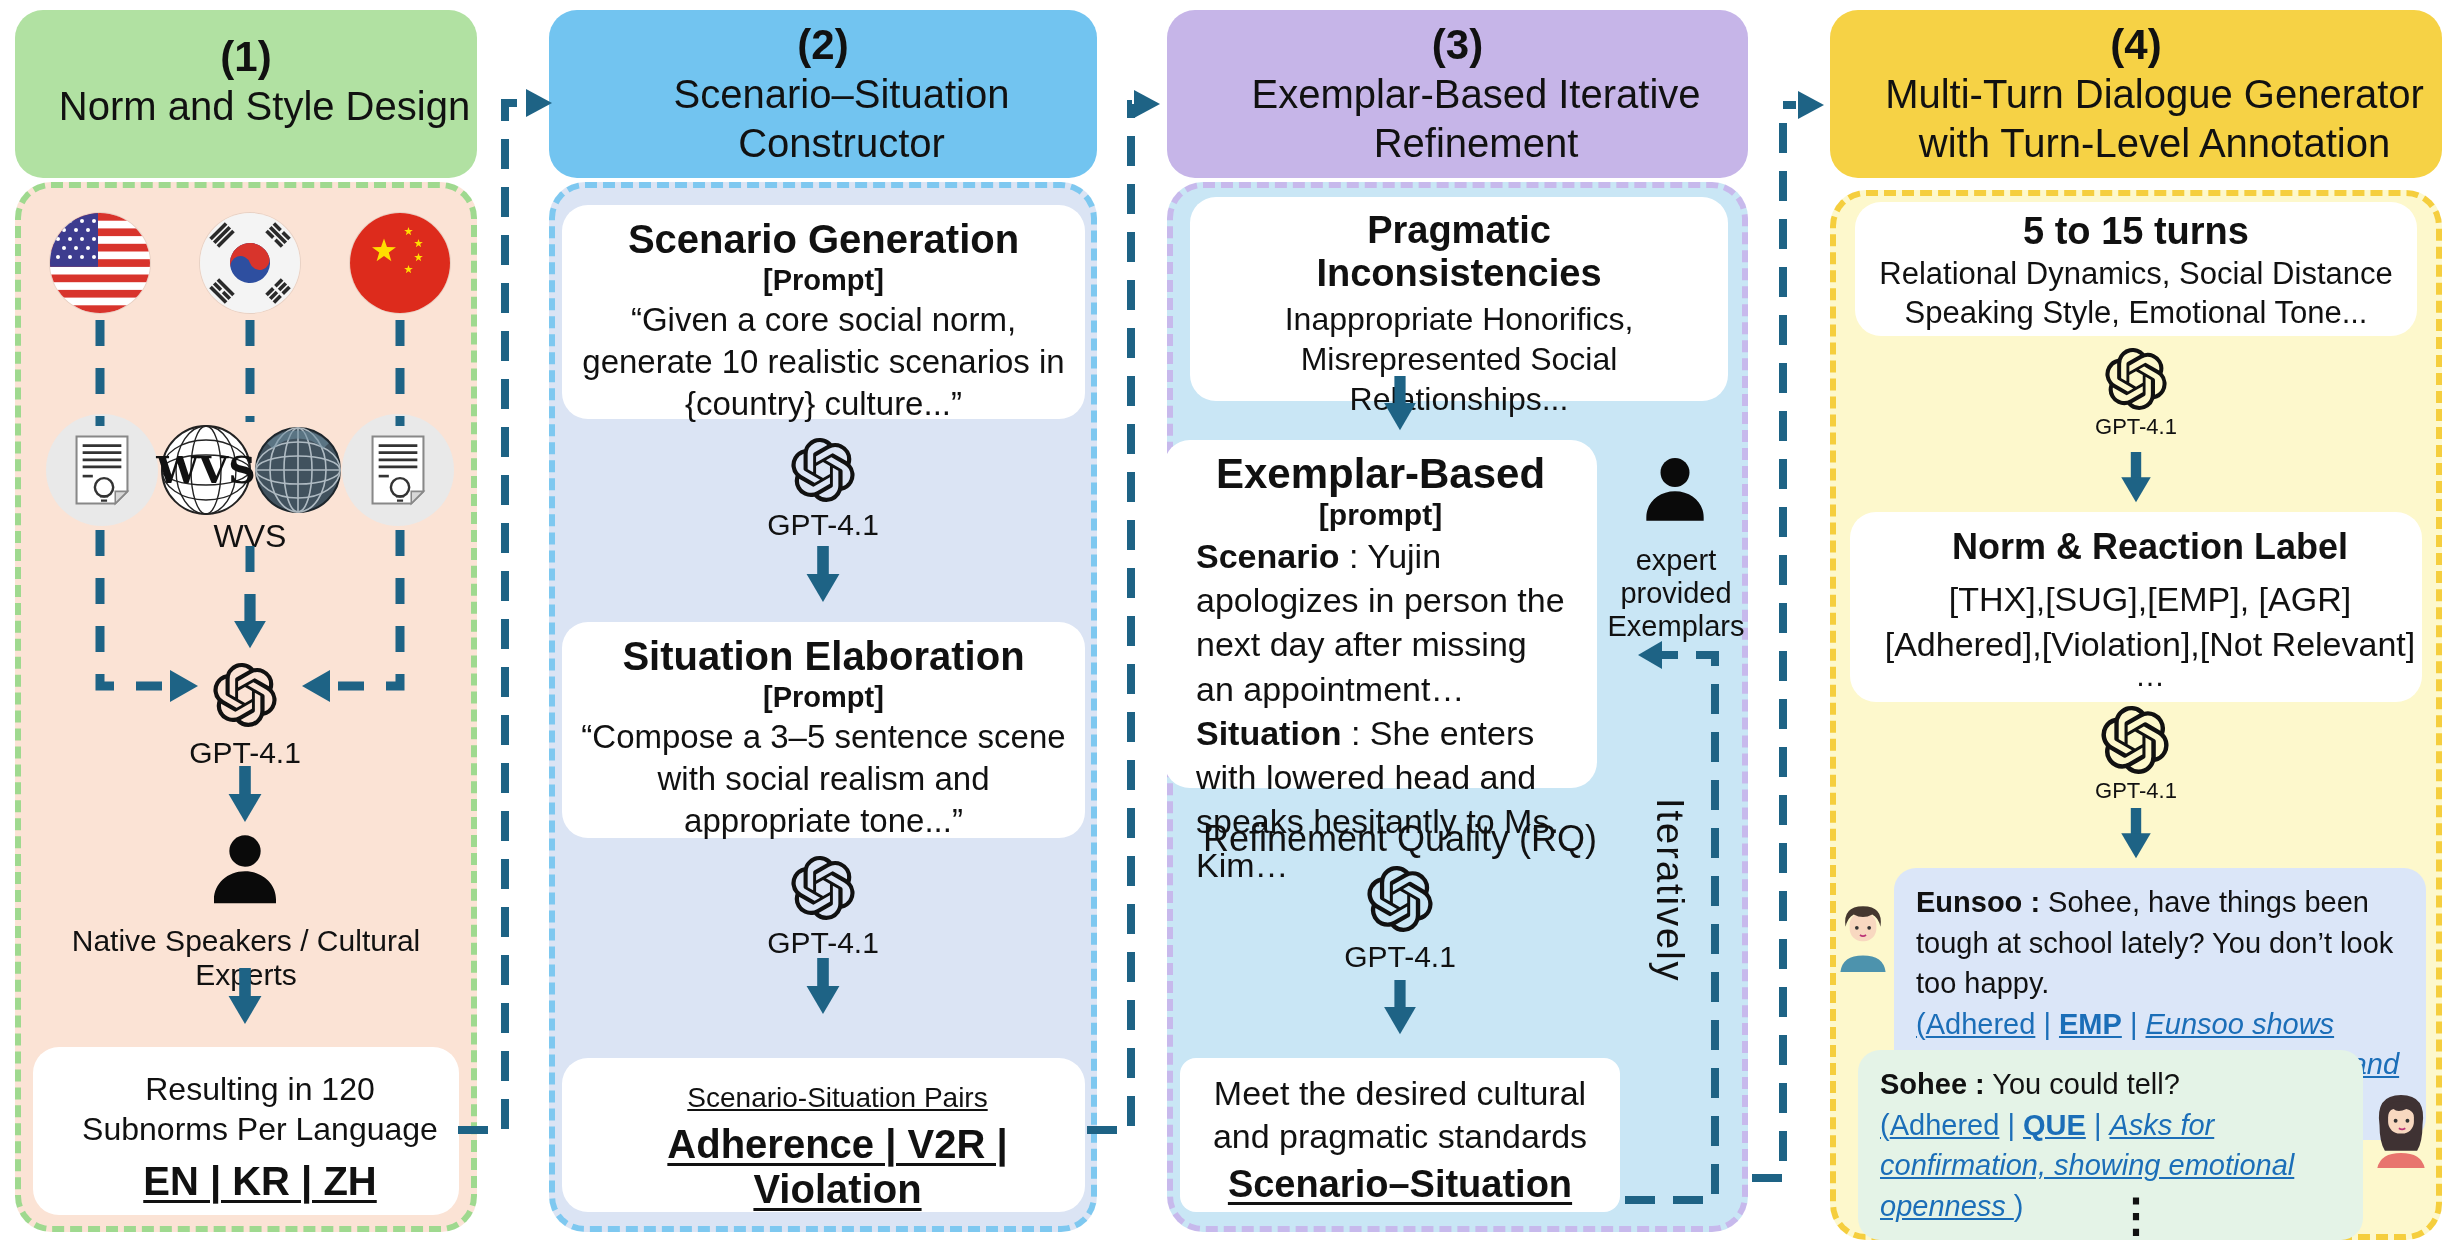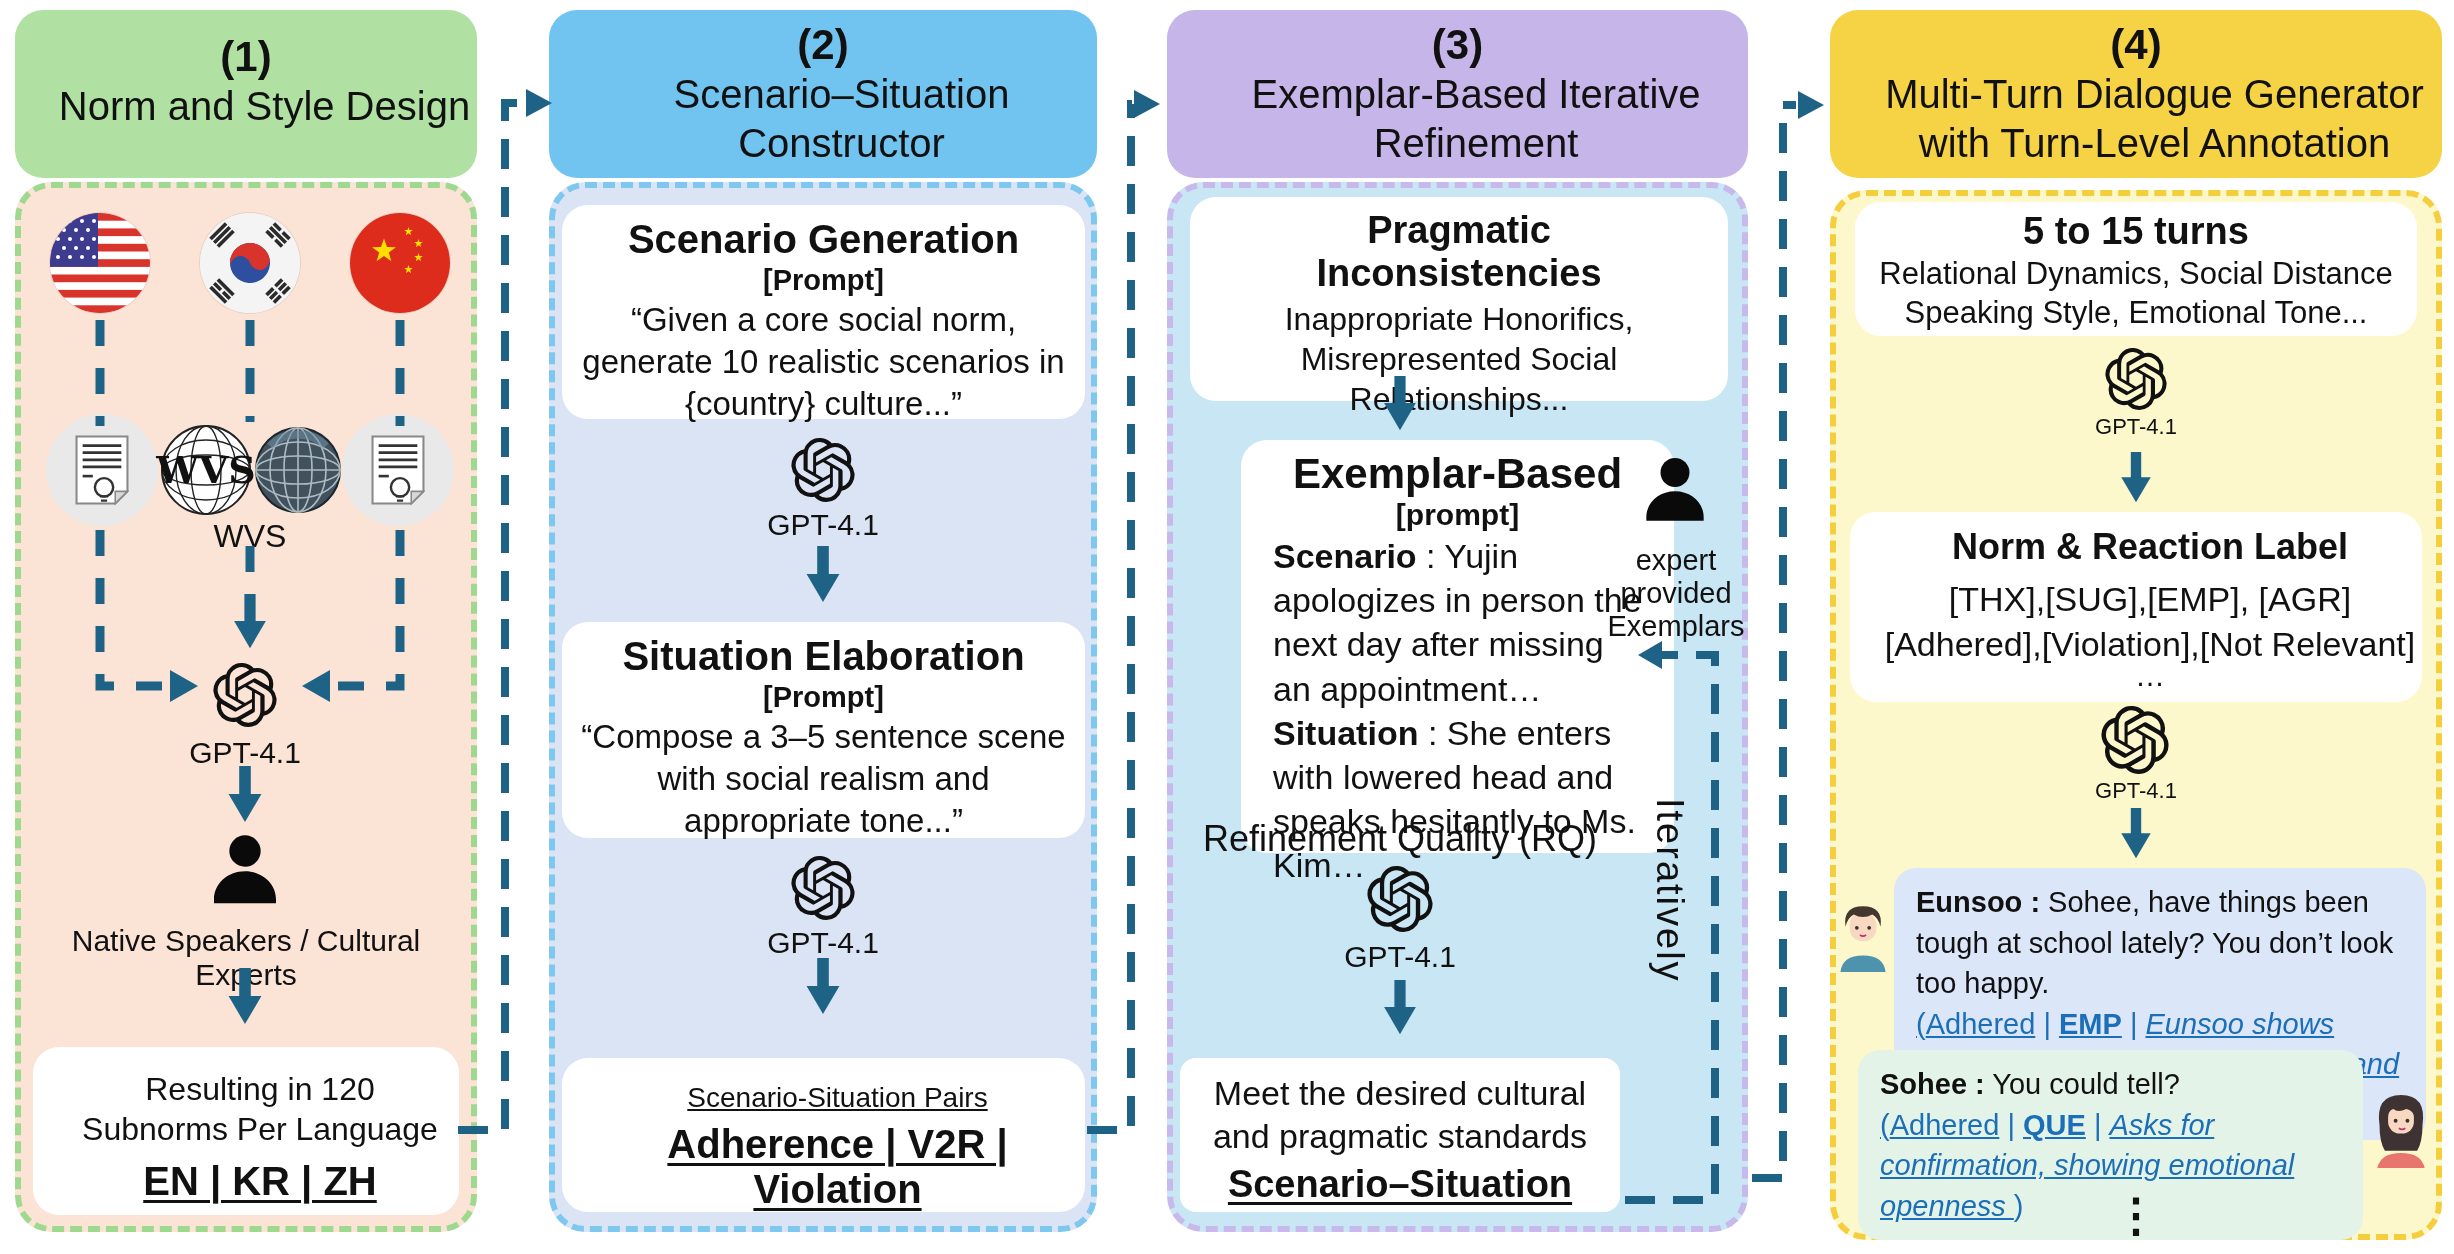--- a/index.html
+++ b/index.html
@@ -255,21 +255,21 @@
     <div class="hnum">(3)</div>
     <div class="htitle">Exemplar-Based Iterative Refinement</div>
   </div>
   <div class="colbody" style="left:1167px;width:581px;background:#c9e6f5;border-color:#c7b9ec;"></div>
 
   <div class="wbox" style="left:1190px;top:197px;width:538px;height:204px;padding:12px 35px;">
     <div style="font-size:38px;font-weight:bold;">Pragmatic Inconsistencies</div>
     <div style="font-size:32px;line-height:1.25;margin-top:4px;">Inappropriate Honorifics, Misrepresented Social Relationships...</div>
   </div>
 
-  <div class="wbox" style="left:1241px;top:440px;width:433px;height:413px;padding:10px 32px;">
+  <div class="wbox" style="left:1164px;top:440px;width:433px;height:348px;padding:10px 32px;">
     <div style="font-size:42px;font-weight:bold;">Exemplar-Based</div>
     <div style="font-size:30px;font-weight:bold;">[prompt]</div>
     <div style="font-size:34px;line-height:1.3;text-align:left;margin-top:2px;">
       <span class="b">Scenario</span><span> : Yujin apologizes in person the next day after missing an appointment…</span><br>
       <span class="b">Situation</span><span> : She enters with lowered head and speaks hesitantly to Ms. Kim…</span>
     </div>
   </div>
 
   <div class="abs" style="left:1638px;top:450px;">
     <svg width="74" height="80" viewBox="0 0 24 24">

